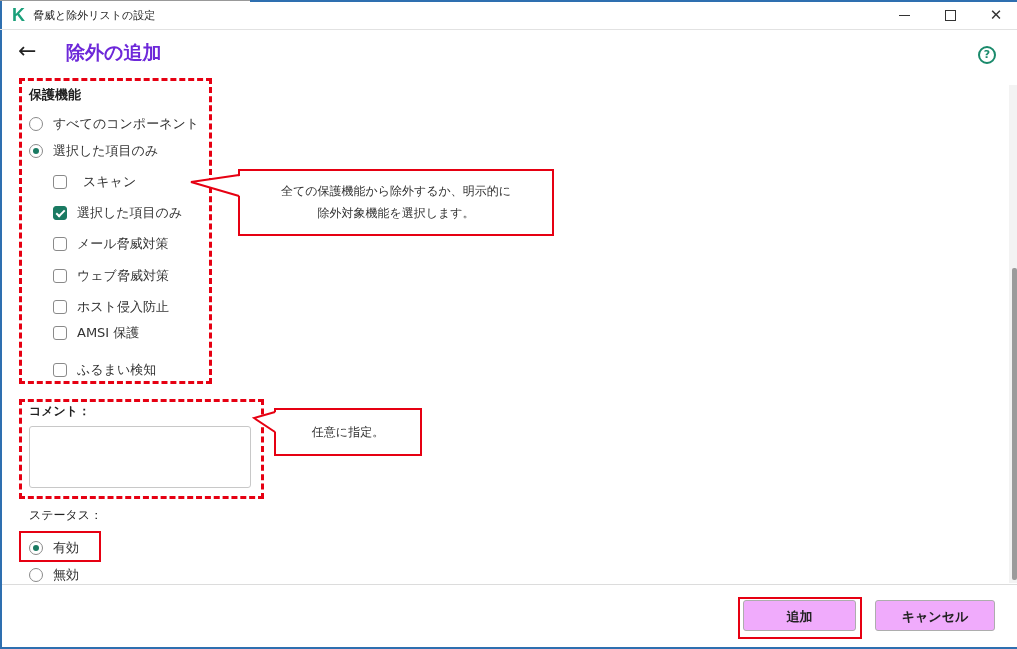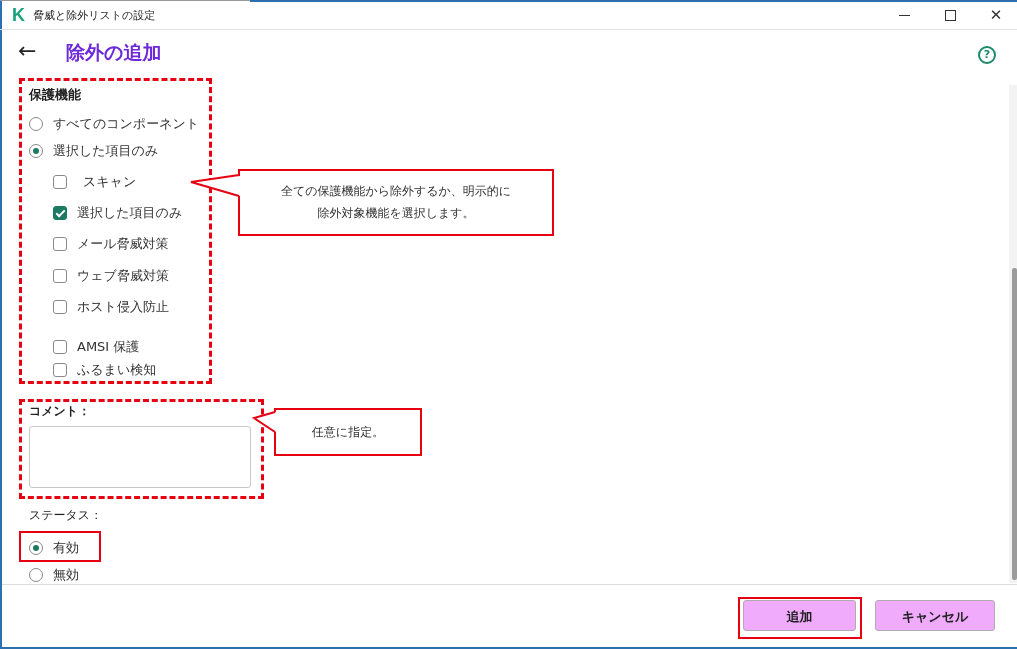--- a/index.html
+++ b/index.html
@@ -128,21 +128,21 @@
   <span>メール脅威対策</span>
 </label>
 <label class="opt" style="left:53px;top:267px;">
   <span class="check"></span>
   <span>ウェブ脅威対策</span>
 </label>
 <label class="opt" style="left:53px;top:298px;">
   <span class="check"></span>
   <span>ホスト侵入防止</span>
 </label>
-<label class="opt" style="left:53px;top:338px;">
+<label class="opt" style="left:53px;top:324px;">
   <span class="check"></span>
   <span>AMSI 保護</span>
 </label>
 <label class="opt" style="left:53px;top:361px;">
   <span class="check"></span>
   <span>ふるまい検知</span>
 </label>
 
 <span class="section-label" style="left:29px;top:403px;font-weight:bold;font-size:12px;">コメント：</span>
 <textarea class="comment-input" placeholder="" style=""></textarea>

